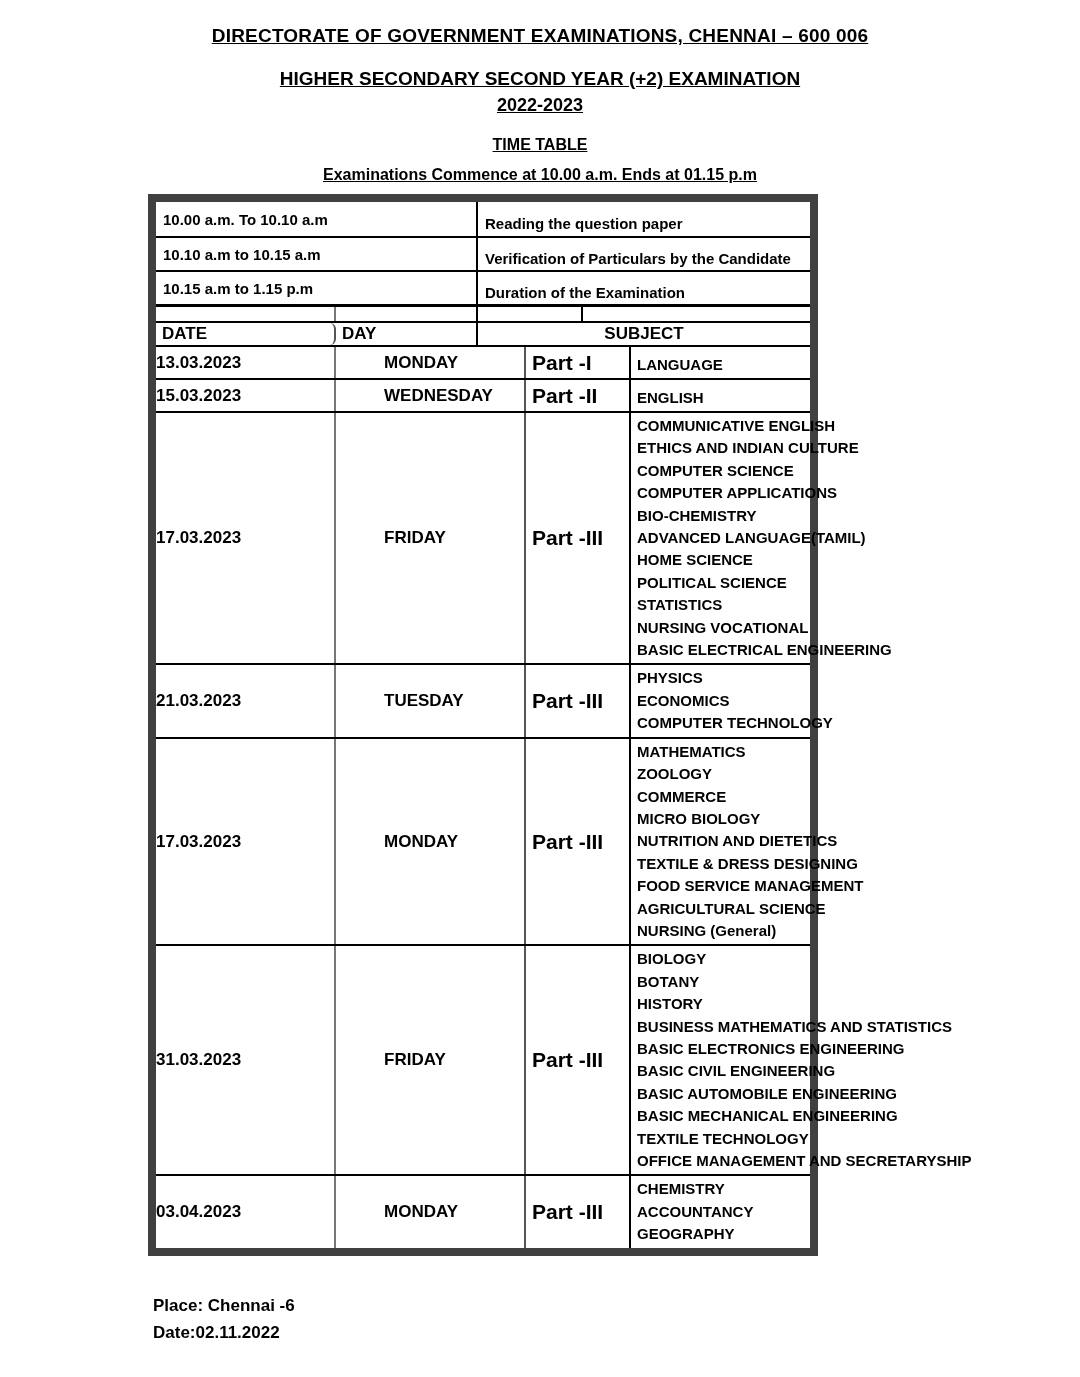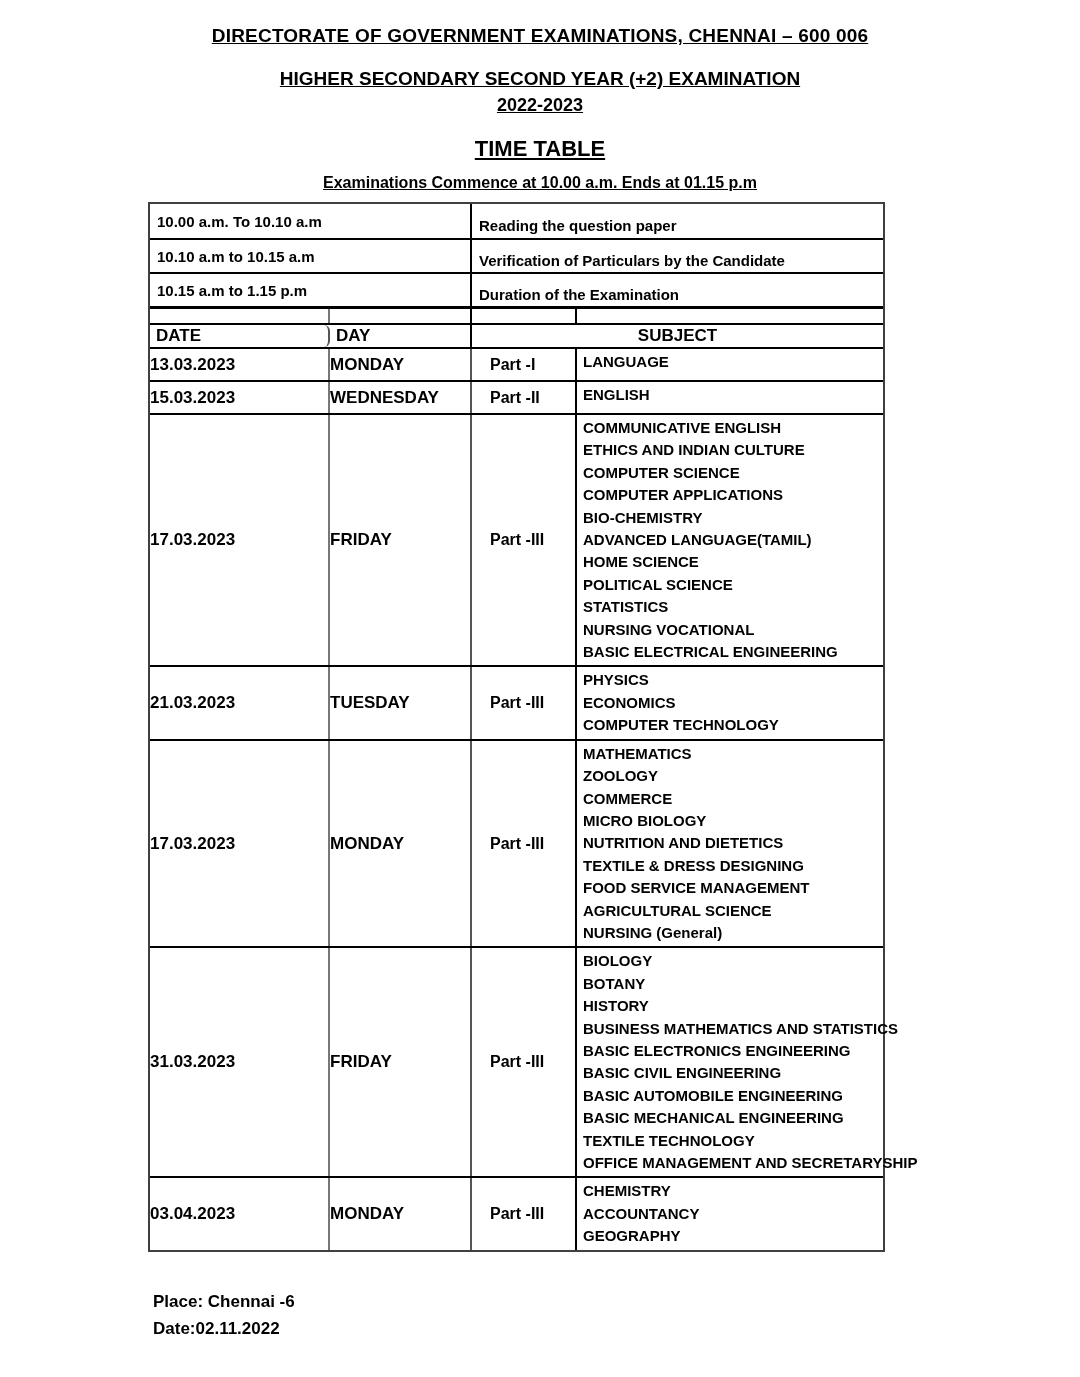--- a/index.html
+++ b/index.html
@@ -9,27 +9,27 @@
     font-family:"Liberation Sans", sans-serif;
     font-weight:bold;
     color:#000;
     position:relative;
     overflow:hidden;
   }
   .titles { padding-top:25px; text-align:center; }
   .title-main   { font-size:19px; text-decoration:underline; margin-bottom:21px; letter-spacing:0.2px; }
   .title-sub    { font-size:19px; text-decoration:underline; margin-bottom:5px; }
   .title-year   { font-size:18px; text-decoration:underline; margin-bottom:6px; }
-  .title-tt     { font-size:22px; text-decoration:underline; margin-bottom:12px;margin-top:20px; }
+  .title-tt     { font-size:16px; text-decoration:underline; margin-bottom:12px;margin-top:20px; }
   .title-timing { font-size:16px; text-decoration:underline; }
 
   .doc-table {
     margin:10px 0 0 148px;
-    width:737px;
-    border:2px solid #404040;
+    width:670px;
+    border:8px solid #404040;
   }
 
   
   .info-row { display:flex; height:34px; }
   .info-row + .info-row { border-top:2px solid #000; }
   .info-time {
     flex:0 0 322px; border-right:2px solid #000;
     display:flex; align-items:center; padding-left:7px;
     font-size:15px;
   }
@@ -53,28 +53,28 @@
   .head-subject { flex:1; display:flex; align-items:center; justify-content:center;border-radius:9px; }
 
   
   .sched-row { display:flex; min-height:33px; border-top:2px solid #000; }
   .cell-date {
     flex:0 0 180px; border-right:2px solid #777;
     display:flex; align-items:center; font-size:17px;
   }
   .cell-day {
     flex:0 0 142px; border-right:2px solid #555;
-    display:flex; align-items:center; padding-left:0; font-size:17px;
+    display:flex; align-items:center; padding-left:0; font-size:17px;margin-left:48px;
   }
   .cell-part {
     flex:0 0 105px; border-right:2px solid #000;
-    display:flex; align-items:center; padding-left:18px; font-size:16px;
+    display:flex; align-items:center; padding-left:6px; font-size:21px;
   }
   .cell-subjects {
-    flex:1; display:flex; flex-direction:column; justify-content:flex-start;
+    flex:1; display:flex; flex-direction:column; justify-content:flex-end;
     padding:2px 4px 2px 6px;
   }
   .subject-line { font-size:15px; line-height:22.4px; white-space:nowrap; }
 
   
   .footer { margin:36px 0 0 153px; font-size:17px; line-height:27px; }
 </style>
 </head>
 <body>
 

